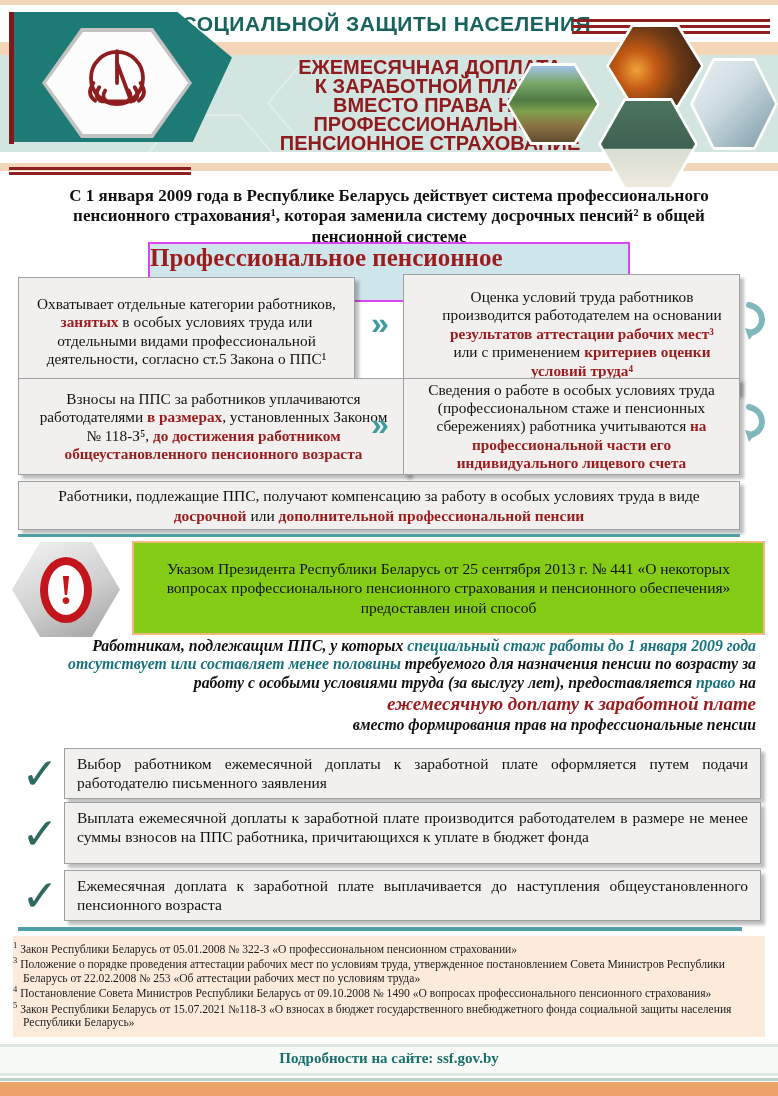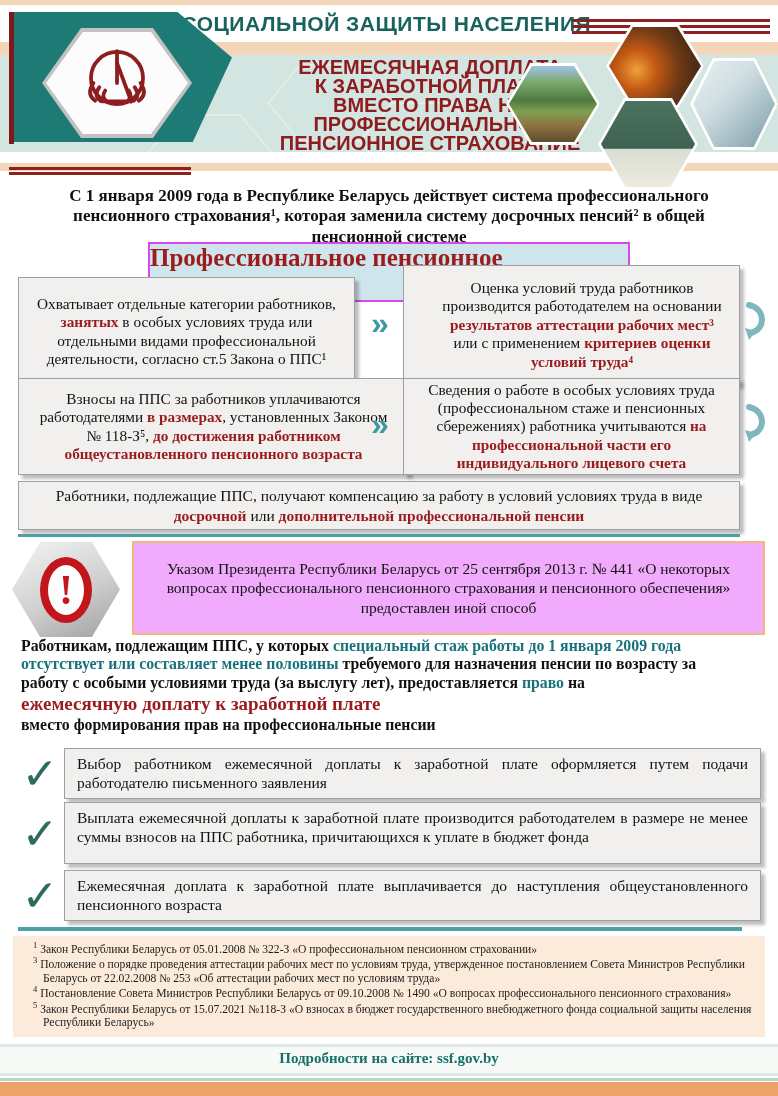--- a/index.html
+++ b/index.html
@@ -66,21 +66,21 @@
     display:flex; align-items:center; justify-content:center;
     font-weight:bold; font-size:25px; color:#9c1c1c;
   }
   .graybox {
     position:absolute; background:#f1f0ee; border:1px solid #a0a0a0;
     box-shadow:4px 4px 3px rgba(0,0,0,.25);
     display:flex; flex-direction:column; align-items:center; justify-content:center;
     text-align:center; font-size:15.3px; line-height:1.2; padding:5px 12px;
   }
   .b1 { top:277px; left:18px;  width:337px; height:109px; }
-  .b2 { top:265px; left:403px; width:337px; height:120px;padding-left:33px; }
+  .b2 { top:274px; left:403px; width:337px; height:120px;padding-left:33px; }
   .b3 { top:378px; left:18px;  width:391px; height:97px; }
   .b4 { top:378px; left:403px; width:337px; height:97px; }
   .redb { color:#9a1b1e; font-weight:bold; }
   .tealb { color:#18727c; font-weight:bold; }
   .chevron {
     position:absolute; width:40px; text-align:center; color:#3e9aa1;
     font-size:32px; font-weight:bold; font-family:"Liberation Sans",sans-serif;
   }
   .ch1 { top:305px; left:360px; } .ch2 { top:406px; left:360px; }
   .curve { position:absolute; width:28px; height:42px; }
@@ -100,45 +100,45 @@
     display:flex; align-items:center; justify-content:center;
   }
   .alert-ring {
     width:52px; height:66px; border-radius:50%;
     border:8px solid #c3161c; background:#fdfdfd;
     display:flex; align-items:center; justify-content:center;
   }
   .alert-ring span { color:#c3161c; font-weight:bold; font-size:42px; line-height:1; }
   .decree {
     position:absolute; top:541px; left:132px; width:633px; height:94px;
-    background:#f0abfc; border:2px solid #f0b87c;
+    background:#84cc16; border:2px solid #f0b87c;
     display:flex; flex-direction:column; align-items:center; justify-content:center;
     text-align:center; font-size:15.5px; line-height:1.25; padding:4px 16px;
   }
   .decree .redb { font-size:16.5px; }
   .rights {
-    position:absolute; top:637px; left:21px; width:700px; text-align:left;
-    font-weight:bold; font-size:15.8px; line-height:1.17;
+    position:absolute; top:637px; left:56px; width:700px; text-align:right;
+    font-weight:bold; font-size:15.8px; line-height:1.17;font-style:italic;
   }
   .rights .bigred { display:block; color:#9a1b1e; font-size:19px; line-height:1.2; margin-top:1px; }
   .rights .lastline { display:block; }
   .checkrow-box {
     position:absolute; left:64px; width:697px;
     background:#f1f0ee; border:1px solid #a0a0a0; box-shadow:4px 4px 3px rgba(0,0,0,.25);
     font-size:15.5px; line-height:1.25; text-align:justify; padding:5px 12px;
   }
   .ck1 { top:748px; min-height:48px; } .ck2 { top:802px; min-height:62px; } .ck3 { top:870px; min-height:48px; }
   .checkmark {
     position:absolute; left:18px; width:44px; text-align:center;
     color:#2d6b60; font-size:44px; line-height:1; font-family:"DejaVu Sans",sans-serif;
   }
   .cm1 { top:752px; } .cm2 { top:812px; } .cm3 { top:874px; }
   .footnotes {
     position:absolute; top:936px; left:13px; width:752px;
-    background:#fcebdb; padding:5px 10px 7px 20px;
+    background:#fcebdb; padding:5px 10px 7px 0;
     font-size:11.6px; line-height:1.17; color:#1c1c1c;
   }
   .footnote { padding-left:10px; text-indent:-10px; }
   .footnote sup { font-size:8.5px; }
   .footer-bands { position:absolute; left:0; width:778px; }
   .fb1 { top:1044px; height:3px; background:#dde8e0; }
   .fb2 { top:1047px; height:26px; background:#f6f9f6; }
   .fb3 { top:1073px; height:3px; background:#dde8e0; }
   .fb4 { top:1078px; height:3px; background:#bcd3c6; }
   .fb5 { top:1082px; height:14px; background:#eda26a; }
@@ -228,21 +228,21 @@
   <div class="chevron ch2">»</div>
   <div class="graybox b4">
     <div><span>Сведения о работе в особых условиях труда (профессиональном стаже и пенсионных сбережениях) работника учитываются </span><span class="redb">на профессиональной части его индивидуального лицевого счета</span></div>
   </div>
   <svg class="curve cv2" viewBox="0 0 28 42">
     <path d="M7 5 C 24 9, 24 29, 9 33" fill="none" stroke="#7fb7bd" stroke-width="6" stroke-linecap="round"></path>
     <polygon points="3,28 14,31 7,40" fill="#7fb7bd"></polygon>
   </svg>
 
   <div class="bandbox">
-    <div><span>Работники, подлежащие ППС, получают компенсацию за работу в условий условиях труда в виде </span><span class="redb">досрочной</span><span> или </span><span class="redb">дополнительной профессиональной пенсии</span></div>
+    <div><span>Работники, подлежащие ППС, получают компенсацию за работу в особых условиях труда в виде </span><span class="redb">досрочной</span><span> или </span><span class="redb">дополнительной профессиональной пенсии</span></div>
   </div>
   <div class="rule rule1"></div>
 
   <div class="hex alert-hex">
     <div class="alert-ring">
         <span>!</span>
       </div>
   </div>
   <div class="decree">
     <span>Указом Президента Республики Беларусь от 25 сентября 2013 г. № 441 «О некоторых вопросах профессионального пенсионного страхования и пенсионного обеспечения» предоставлен иной способ</span>

